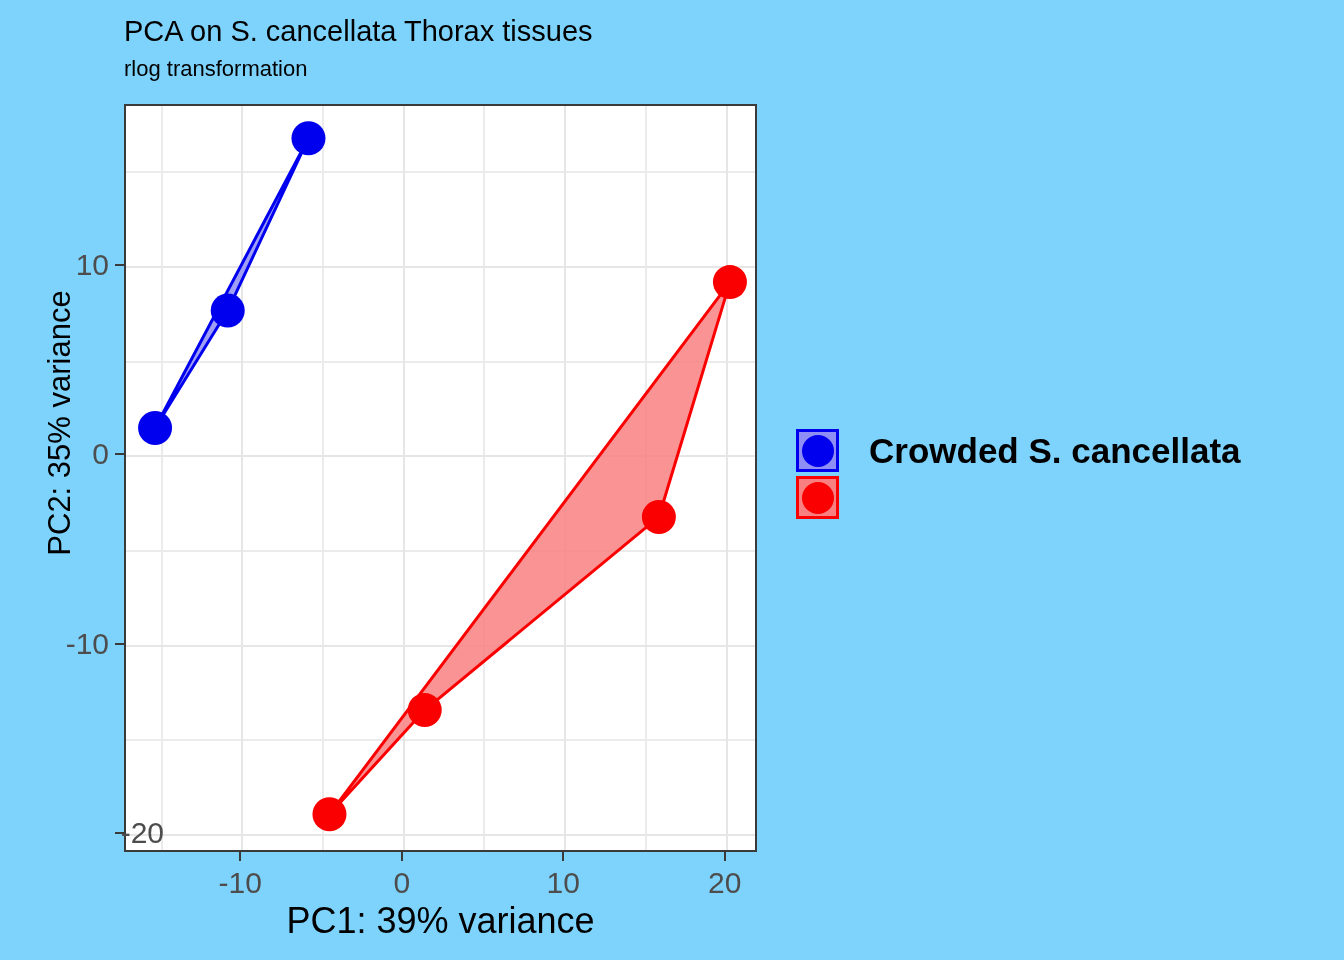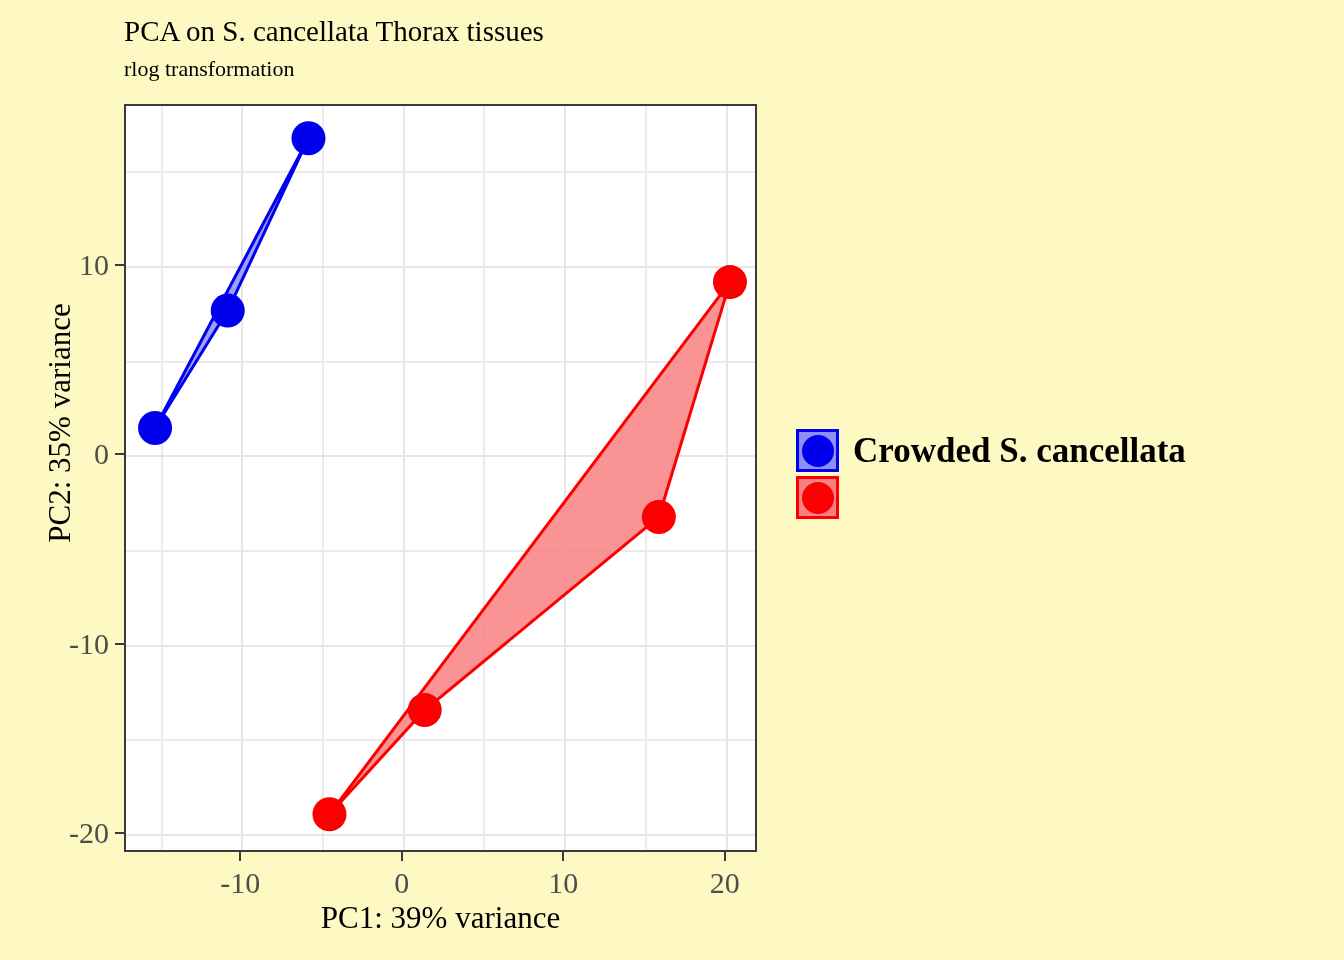--- a/index.html
+++ b/index.html
@@ -11,22 +11,21 @@
     width: 1344px;
     height: 960px;
     font-family: "Liberation Sans", sans-serif;
     color: #000000;
     overflow: hidden;
   }
   #page {
     position: relative;
     width: 1344px;
     height: 960px;
-    background: #fef9c3;
-    font-family: Liberation Serif, serif;
+    background: #7dd3fc;
   }
 
   
   #plot-title {
     position: absolute;
     left: 124px;
     top: 14px;
     font-size: 29px;
     line-height: 34px;
     color: #000000;
@@ -99,21 +98,21 @@
     transform: translateY(-50%);
     text-align: right;
     white-space: nowrap;
   }
   #axis-title-x {
     position: absolute;
     left: 124px;
     width: 633px;
     top: 900px;
     text-align: center;
-    font-size: 31px;
+    font-size: 36px;
     color: #000000;
     white-space: nowrap;
   }
   #axis-title-y {
     position: absolute;
     left: -250px;
     top: 405px;
     width: 620px;
     text-align: center;
     font-size: 31px;
@@ -143,21 +142,21 @@
   .legend-key .key-dot {
     position: absolute;
     left: 50%;
     top: 50%;
     width: 32px;
     height: 32px;
     border-radius: 50%;
     transform: translate(-50%, -50%);
   }
   .legend-label {
-    margin-left: 14px;
+    margin-left: 30px;
     font-size: 35px;
     font-weight: bold;
     color: #000000;
     white-space: nowrap;
     line-height: 40px;
   }
 </style>
 </head>
 <body>
 
@@ -215,21 +214,21 @@
       <div class="tick-label-x" style="left: 724.704px; top: 866px; text-align: center;">20</div>
     </div>
   <div id="axis-y">
       <div class="tick-mark-y" style="left: 115px; top: 263.962px;"></div>
       <div class="tick-label-y" style="right: 1235px; top: 264.962px;">10</div>
       <div class="tick-mark-y" style="left: 115px; top: 453.329px;"></div>
       <div class="tick-label-y" style="right: 1235px; top: 454.329px;">0</div>
       <div class="tick-mark-y" style="left: 115px; top: 642.696px;"></div>
       <div class="tick-label-y" style="right: 1235px; top: 643.696px;">-10</div>
       <div class="tick-mark-y" style="left: 115px; top: 832.063px;"></div>
-      <div class="tick-label-y" style="right: 1235px; top: 833.063px;">-20</div>
+      <div class="tick-label-y" style="right: 1180px; top: 833.063px;">-20</div>
     </div>
 
   <div id="axis-title-x">PC1: 39% variance</div>
   <div id="axis-title-y">PC2: 35% variance</div>
 
   <div id="legend">
       <div class="legend-row">
         <span class="legend-key" style="background: rgb(142, 142, 245); opacity: 1; border: 3px solid rgb(0, 0, 238);">
           <span class="key-dot" style="background: rgb(0, 0, 238);"></span>
         </span>

